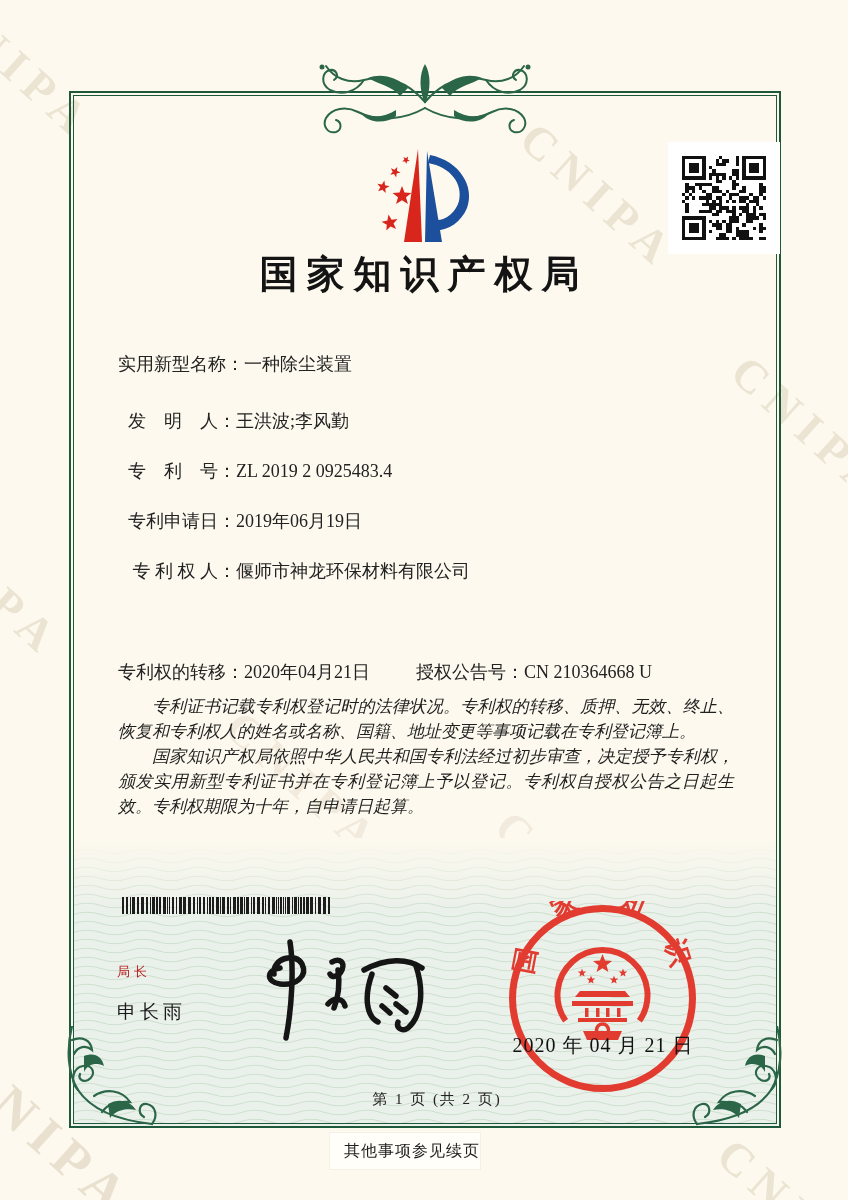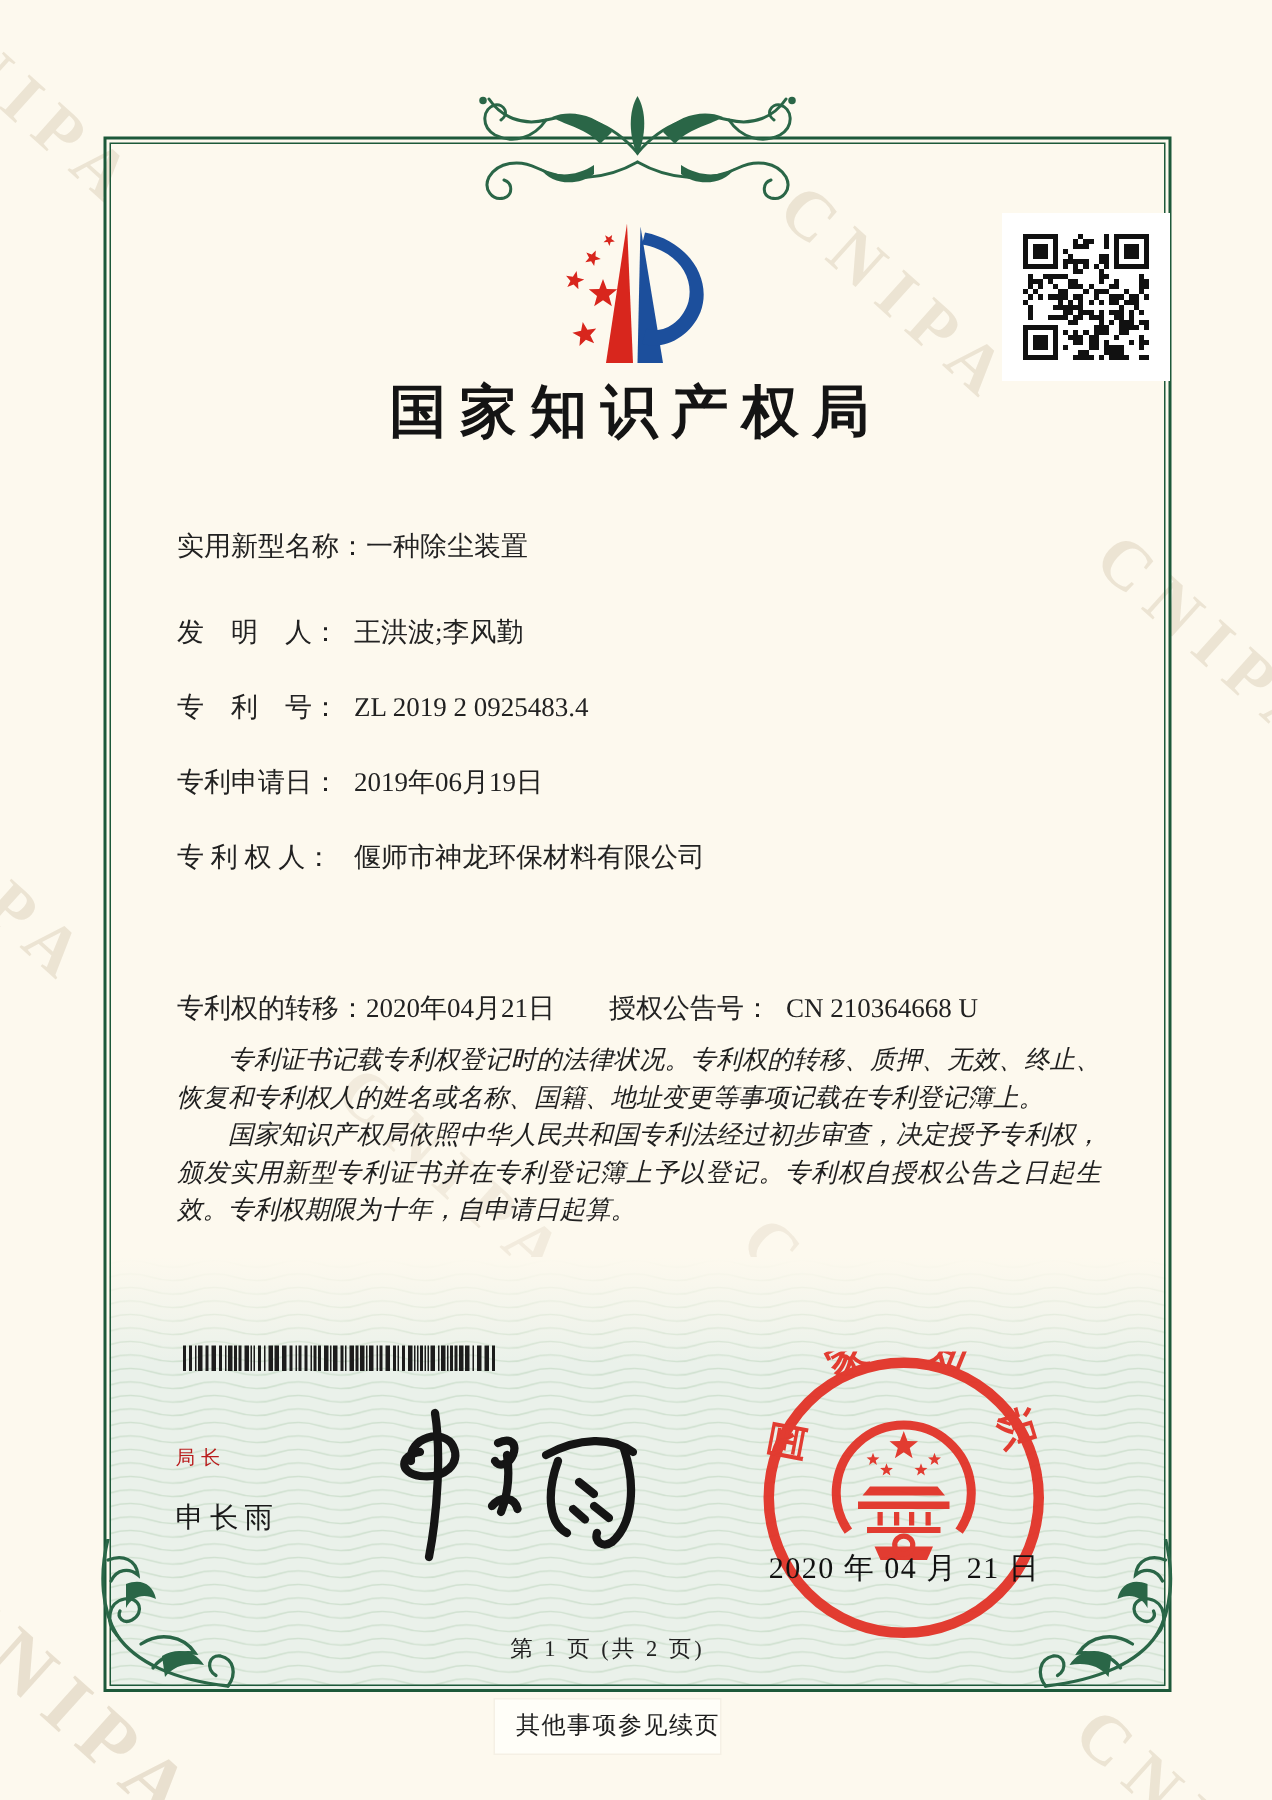--- a/index.html
+++ b/index.html
@@ -36,21 +36,21 @@
 
   .cert-no{position:absolute;left:104px;top:150px;z-index:5;font-size:17px;letter-spacing:2.5px;color:#222;white-space:pre;}
   .logo{position:absolute;left:338px;top:134px;width:155px;height:128px;z-index:5;}
   .qr-box{position:absolute;left:668px;top:142px;width:112px;height:112px;background:#fff;z-index:5;
           display:flex;align-items:center;justify-content:center;}
   .qr-box svg{width:84px;height:84px;}
 
   .title{position:absolute;left:0;top:249px;width:848px;z-index:5;text-align:center;
          font-size:38px;font-weight:bold;letter-spacing:9px;color:#141414;}
 
-  .row{position:absolute;left:118px;z-index:5;font-size:18px;color:#222;white-space:nowrap;}
+  .row{position:absolute;left:118px;z-index:5;font-size:18px;color:#222;white-space:nowrap;text-align:right;}
   .row .lbl{display:inline-block;min-width:118px;white-space:pre;}
   .row .val{white-space:pre;}
   .r0{top:352px;} .r1{top:409px;} .r2{top:459px;} .r3{top:509px;} .r4{top:559px;} .r5{top:609px;} .r6{top:660px;}
   .g2{margin-left:36px;}
 
   .body-text{position:absolute;left:118px;top:694px;width:616px;z-index:5;
              font-size:17px;line-height:25px;text-align:justify;font-style:italic;color:#1f1f1f;}
   .body-text p{margin:0;text-indent:2em;}
 
   .barcode{position:absolute;left:122px;top:897px;width:216px;height:17px;z-index:5;font-size:0;}
@@ -58,21 +58,21 @@
 
   .official-title{position:absolute;left:117px;top:963px;z-index:5;font-family:"Liberation Sans","DejaVu Sans",sans-serif;font-size:13px;letter-spacing:4px;color:#b91c1c;}
   .official-name{position:absolute;left:117px;top:999px;z-index:5;font-family:"Liberation Sans","DejaVu Sans",sans-serif;font-size:19px;letter-spacing:4px;color:#1a1a1a;}
   .signature{position:absolute;left:246px;top:932px;width:205px;height:112px;z-index:5;}
 
   .seal{position:absolute;left:505px;top:901px;width:195px;height:195px;z-index:6;opacity:0.96;}
   .seal-date{position:absolute;left:498px;top:1032px;width:210px;z-index:7;text-align:center;
              font-size:20px;color:#111;letter-spacing:1px;white-space:pre;}
 
   .page-info{position:absolute;left:0;top:1090px;width:810px;z-index:5;text-align:center;
-             font-size:15px;letter-spacing:2px;color:#222;white-space:pre;}
+             font-size:15px;letter-spacing:2px;color:#222;white-space:pre;padding-left:32px;}
   .note-box{position:absolute;left:330px;top:1133px;width:150px;height:36px;line-height:36px;z-index:5;
             background:#fffef8;text-align:right;font-size:16px;letter-spacing:1px;color:#1e1e1e;
             box-shadow:0 0 0 1px rgba(120,110,90,0.06);}
 </style>
 </head>
 <body>
 
 <div class="page">
 
   <div class="wm wm1">CNIPA</div>

